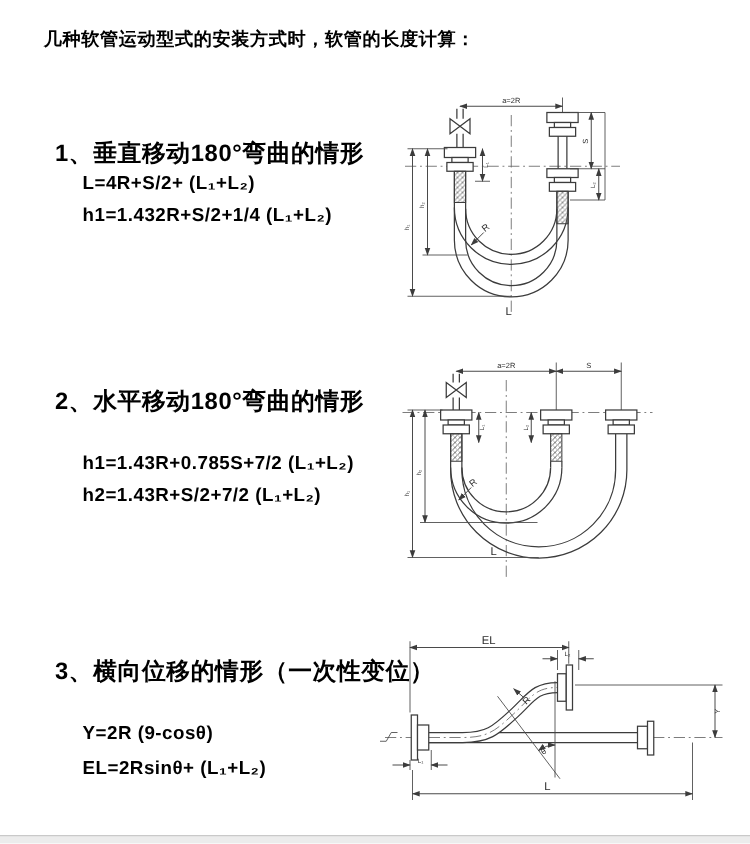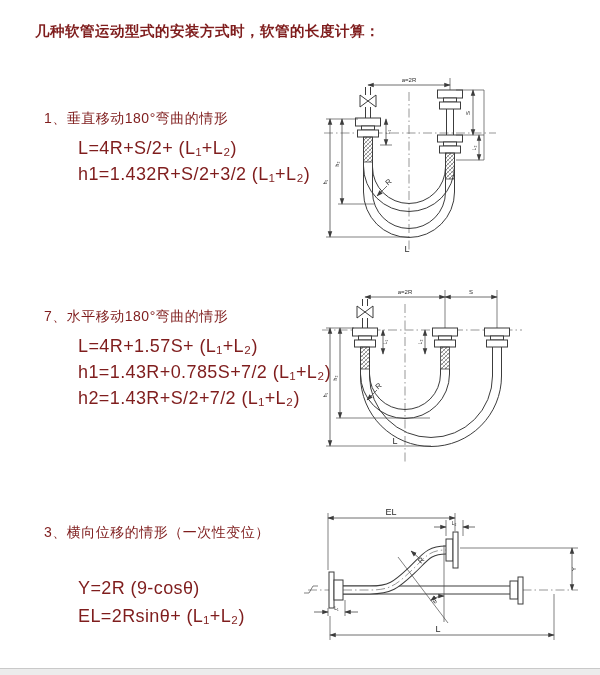--- a/index.html
+++ b/index.html
@@ -1,28 +1,28 @@
 <!DOCTYPE html>
 <html><head>
 <meta charset="utf-8">
 <style>
   html,body{margin:0;padding:0;background:#ffffff;}
   .page{
     position:relative;width:600px;height:675px;background:#ffffff;overflow:hidden;
-    font-family:"Liberation Sans",sans-serif;color:#7f1d1d;
+    font-family:"Liberation Sans",sans-serif;color:#000000;
   }
   .page-title{
     position:absolute;left:35px;top:22px;font-size:14.5px;font-weight:600;
     letter-spacing:0.5px;white-space:nowrap;
   }
   .sec-heading{
-    position:absolute;font-size:14px;font-weight:400;letter-spacing:0.5px;white-space:nowrap;
+    position:absolute;font-size:19px;font-weight:700;letter-spacing:0.5px;white-space:nowrap;
   }
   .formula{
-    position:absolute;font-size:18px;font-weight:400;letter-spacing:0.4px;white-space:nowrap;margin-left:12px;
+    position:absolute;font-size:15px;font-weight:700;letter-spacing:0.4px;white-space:nowrap;
   }
   .diagram{position:absolute;}
   svg text{font-family:"Liberation Sans",sans-serif;fill:#2b2b2b;}
   .ln{stroke:#3c3c3c;stroke-width:1;fill:none;}
   .thin{stroke:#4a4a4a;stroke-width:0.7;fill:none;}
   .dim{stroke:#4a4a4a;stroke-width:0.8;fill:none;}
   .cl{stroke:#6a6a6a;stroke-width:0.7;fill:none;stroke-dasharray:9 3 1.5 3;}
   .fl{fill:#ffffff;stroke:#3c3c3c;stroke-width:1;}
   .lbl{font-size:6px;}
   .lbl-s{font-size:5px;}
@@ -34,24 +34,23 @@
 </style>
 </head>
 <body>
 
 <div class="page">
 
   <div class="page-title">几种软管运动型式的安装方式时，软管的长度计算：</div>
 
   <div class="sec-heading" style="left:44px;top:110px">1、垂直移动180°弯曲的情形</div>
   <div class="formula" style="left:66px;top:138px">L=4R+S/2+ (L₁+L₂)</div>
-  <div class="formula" style="left:66px;top:164px">h1=1.432R+S/2+3/2 (L₁+L₂)</div>
-
-  <div class="sec-heading" style="left:44px;top:308px">7、水平移动180°弯曲的情形</div>
-  <div class="formula" style="left:66px;top:336px">L=4R+1.57S+ (L₁+L₂)</div>
+  <div class="formula" style="left:66px;top:164px">h1=1.432R+S/2+1/4 (L₁+L₂)</div>
+
+  <div class="sec-heading" style="left:44px;top:308px">2、水平移动180°弯曲的情形</div>
   <div class="formula" style="left:66px;top:362px">h1=1.43R+0.785S+7/2 (L₁+L₂)</div>
   <div class="formula" style="left:66px;top:388px">h2=1.43R+S/2+7/2 (L₁+L₂)</div>
 
   <div class="sec-heading" style="left:44px;top:524px">3、横向位移的情形（一次性变位）</div>
   <div class="formula" style="left:66px;top:578px">Y=2R (9-cosθ)</div>
   <div class="formula" style="left:66px;top:606px">EL=2Rsinθ+ (L₁+L₂)</div>
 
   <svg class="diagram" style="left:298px;top:62px" width="302" height="196" viewBox="0 0 302 196">
     <defs>
       <marker id="aE1" viewBox="0 0 10 10" refX="9" refY="5" markerWidth="8" markerHeight="8" orient="auto">

